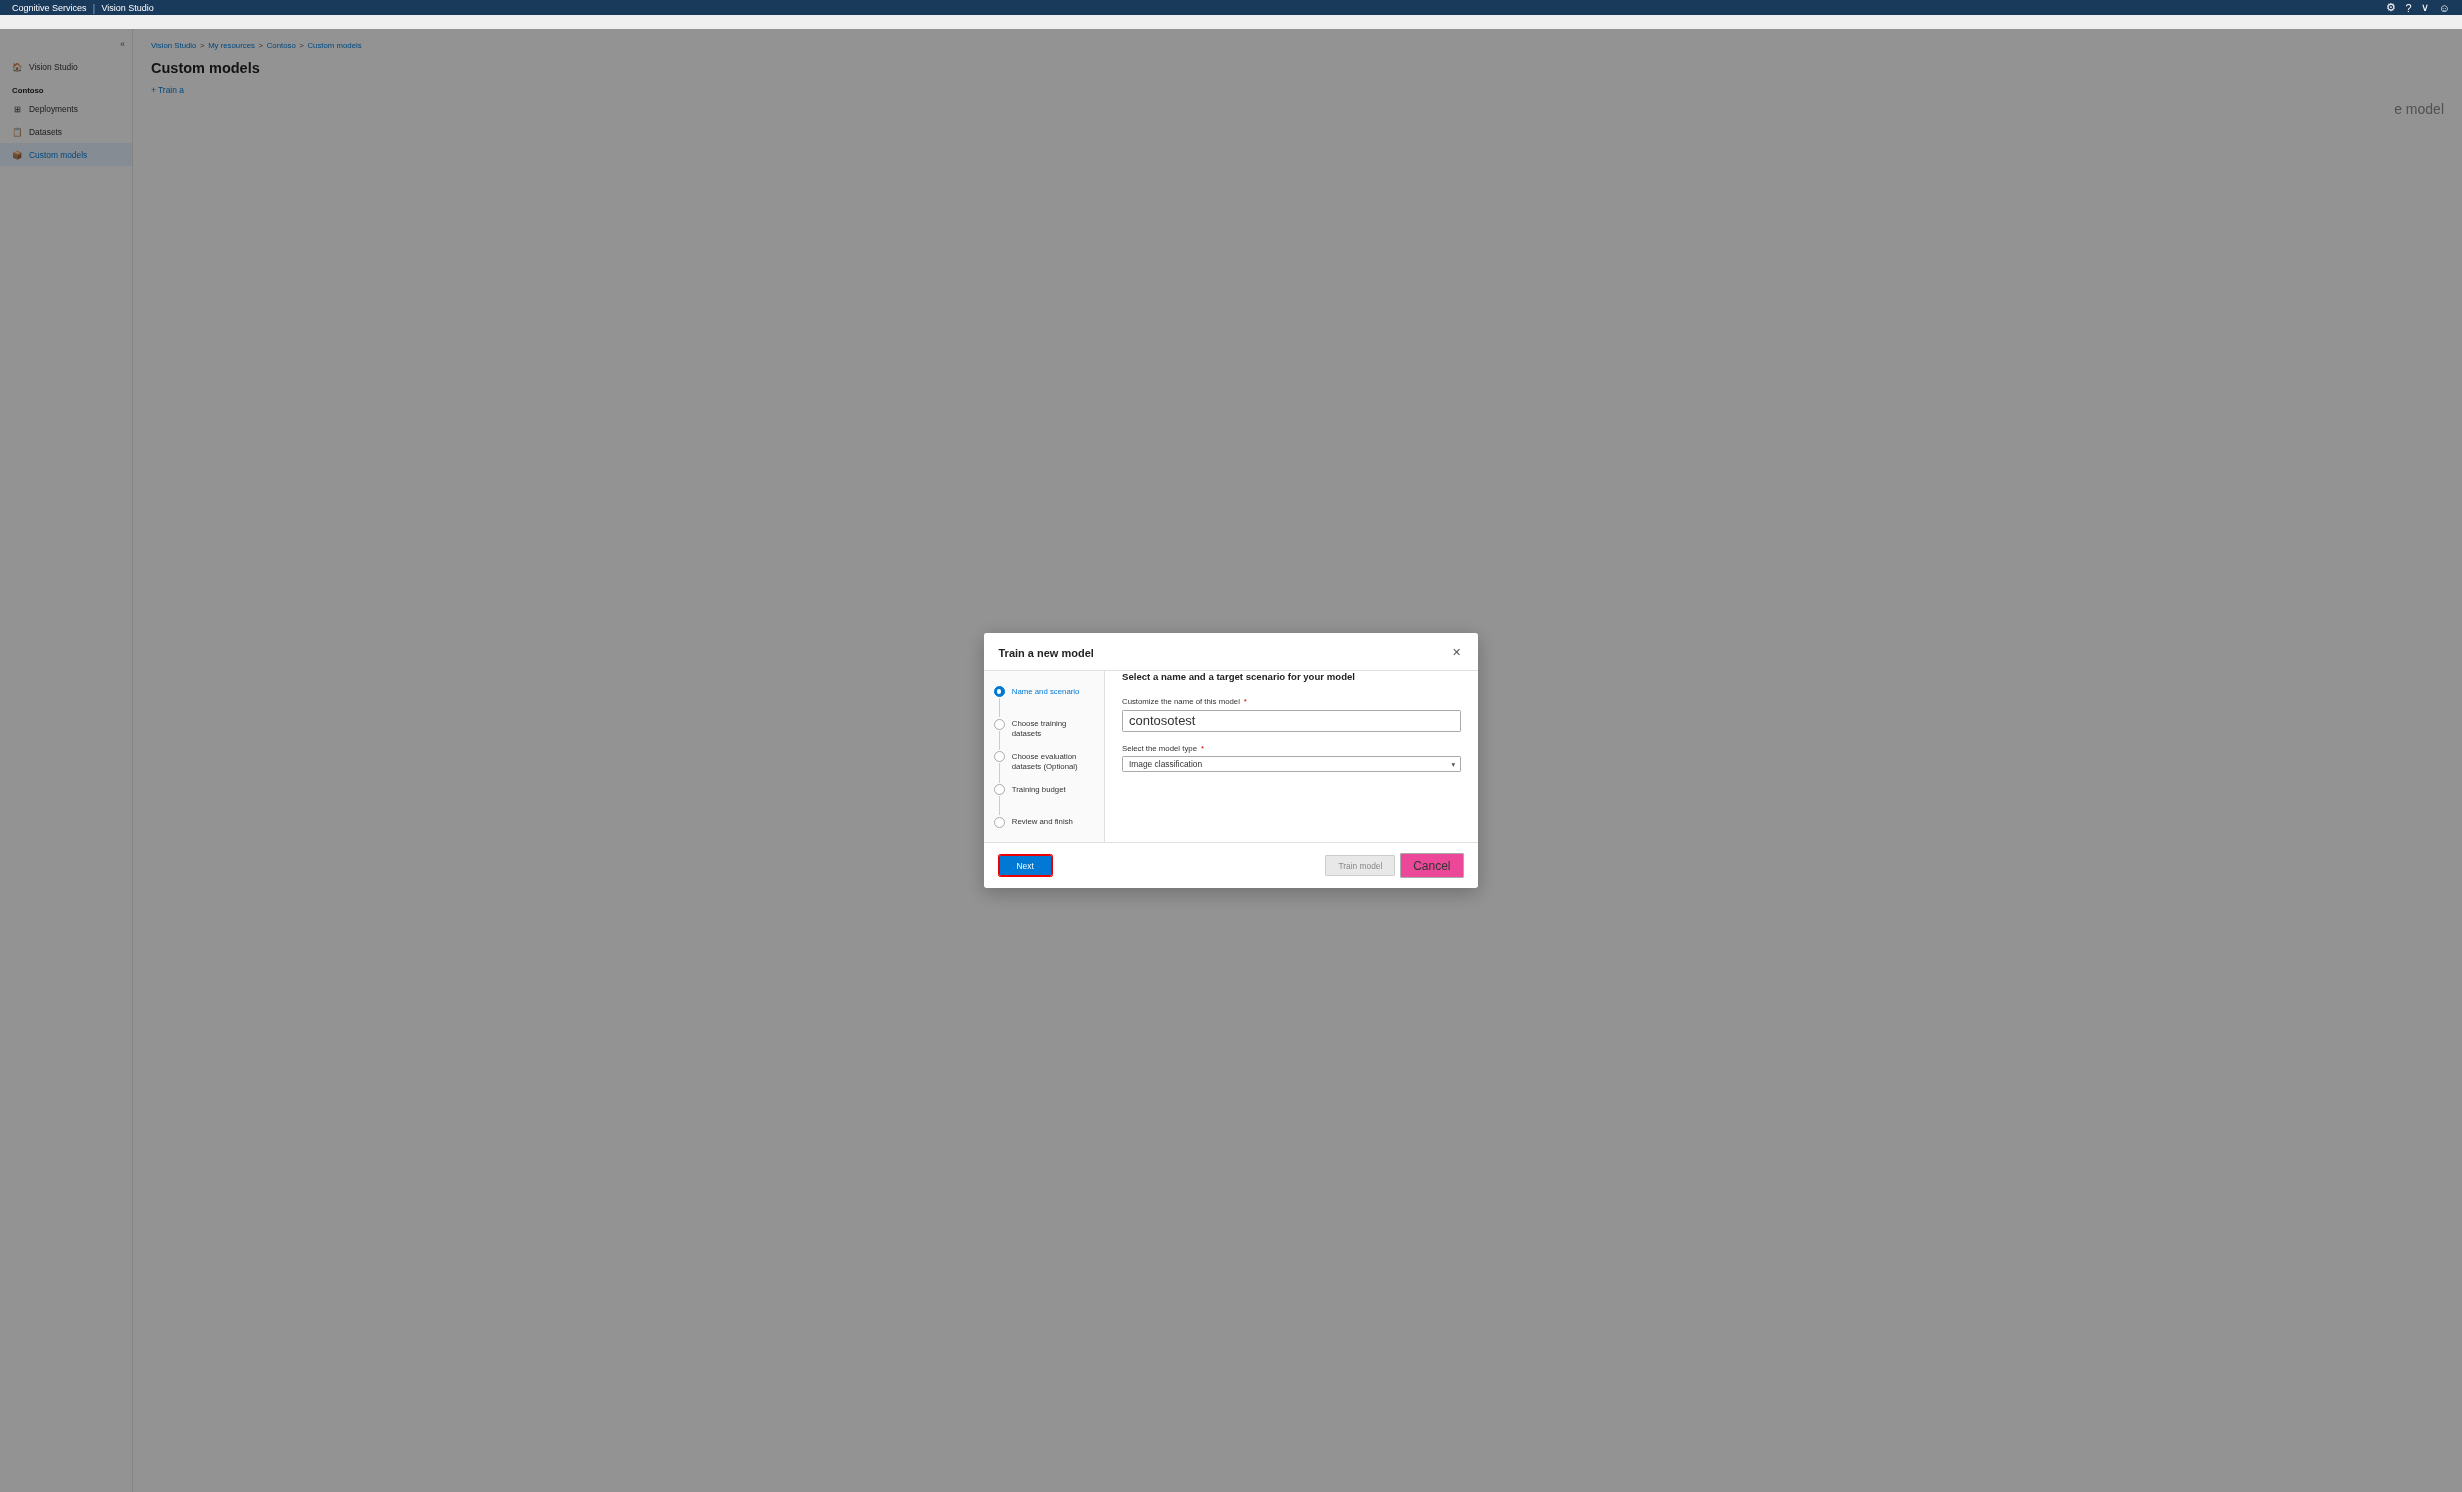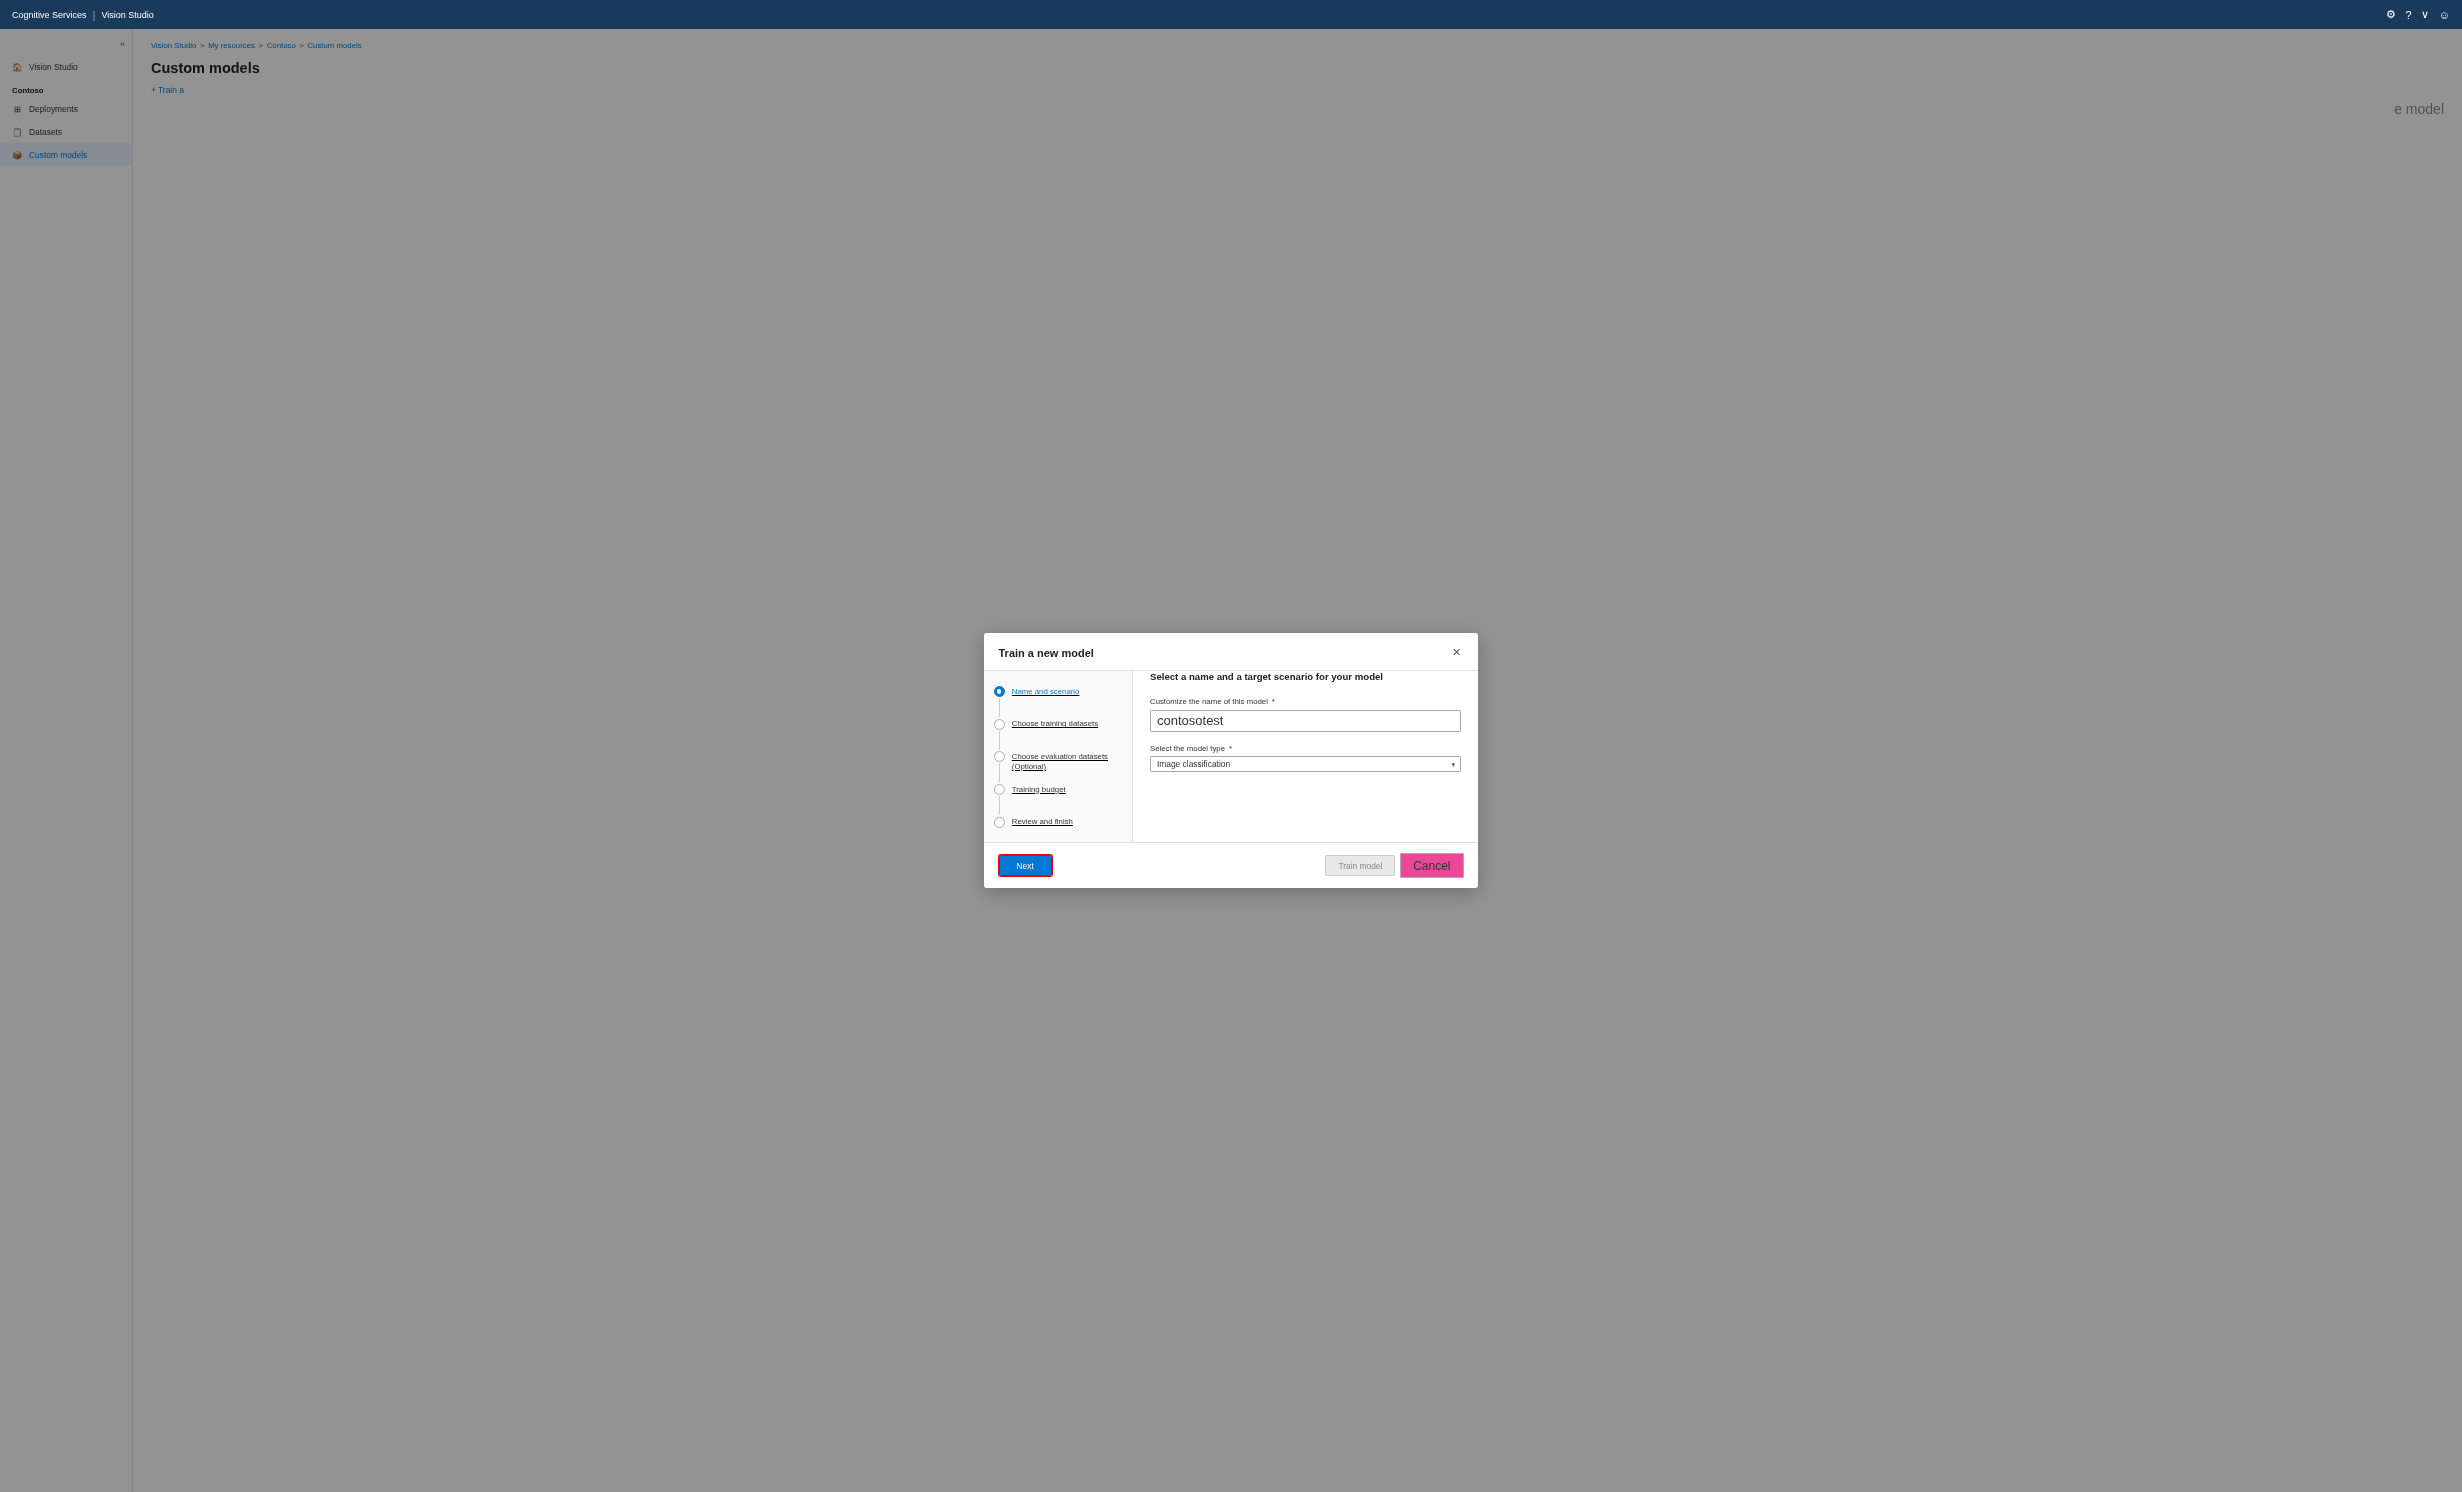--- a/index.html
+++ b/index.html
@@ -2,21 +2,21 @@
 <html style="font-size:9.6px"><head>
   <meta charset="utf-8">
   <style>
     * { box-sizing: border-box; margin: 0; padding: 0; }
     body { font-family: 'Segoe UI', Arial, sans-serif; background: #f0f0f0; height: 100vh; overflow: hidden; }
 
     
     .header {
       background: #1a3a5c;
       color: white;
-      height: 29px;
+      height: 15px;
       display: flex;
       align-items: center;
       padding: 0 12px;
       justify-content: space-between;
       position: fixed;
       top: 0; left: 0; right: 0;
       z-index: 100;
     }
     .header-left {
       display: flex;
@@ -163,26 +163,25 @@
       line-height: 1;
     }
     .modal-body {
       display: flex;
       flex: 1;
       overflow: hidden;
     }
 
     
     .steps-panel {
-      width: 149px;
+      width: 121px;
       flex-shrink: 0;
       padding: 14.5px 9.6px;
       border-right: 0.6px solid #e0e0e0;
       background: #fafafa;
-      text-decoration: underline;
     }
     .step-item {
       display: flex;
       align-items: flex-start;
       gap: 7.2px;
       margin-bottom: 0;
       position: relative;
     }
     .step-line-container {
       display: flex;

